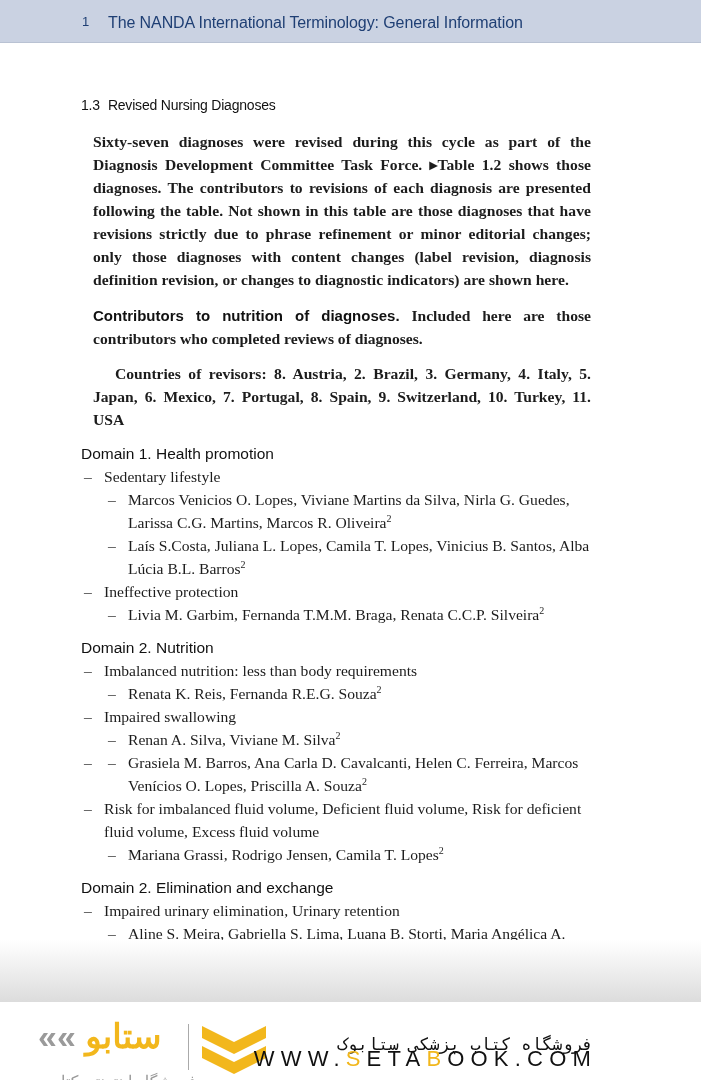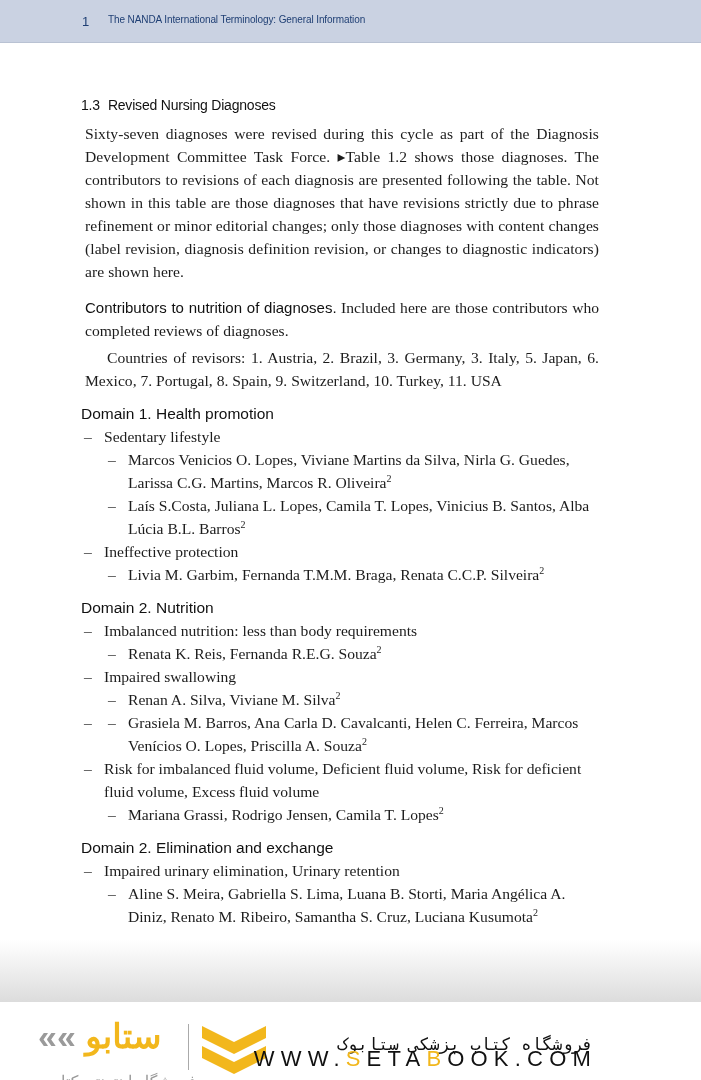--- a/index.html
+++ b/index.html
@@ -1,23 +1,23 @@
 <!DOCTYPE html>
 <html><head>
 <meta charset="utf-8">
 <style>
   html,body{margin:0;padding:0;}
   body{width:701px;height:1080px;position:relative;overflow:hidden;background:#ffffff;}
   .header{position:absolute;left:0;top:0;width:701px;height:42px;background:#cad2e2;border-bottom:1px solid #b9c2d3;}
   .header .num{position:absolute;left:82px;top:14px;font-family:"Liberation Sans",sans-serif;font-size:13px;color:#1f3f74;}
-  .header .title{position:absolute;left:108px;top:14px;font-family:"Liberation Sans",sans-serif;font-size:10px;color:#1f3f74;letter-spacing:-0.1px;}
+  .header .title{position:absolute;left:108px;top:14px;font-family:"Liberation Sans",sans-serif;font-size:16px;color:#1f3f74;letter-spacing:-0.1px;}
   .page{position:absolute;left:81px;top:92px;width:522px;font-family:"Liberation Serif",serif;font-size:15.6px;line-height:23px;color:#1c1c1c;}
   h2{font-family:"Liberation Sans",sans-serif;font-weight:normal;font-size:14px;margin:0 0 3px 0;line-height:26px;color:#111;letter-spacing:-0.2px;}
   h2 .sn{margin-right:8px;}
-  p{margin:4px;text-align:justify;}
+  p{margin:12px;text-align:justify;font-weight:bold;}
   .intro{letter-spacing:0.05px;}
   .contrib{margin-top:13px;}
   .contrib .lead{font-family:"Liberation Sans",sans-serif;font-size:15px;color:#111;}
   .indent{text-indent:22px;}
   h3{font-family:"Liberation Sans",sans-serif;font-weight:normal;font-size:15.5px;margin:11px 0 0 0;line-height:22px;color:#111;}
   ul{list-style:none;margin:0;padding:0;}
   li.l1{position:relative;padding-left:23px;}
   li.l2{position:relative;padding-left:47px;}
   .dash{position:absolute;top:0;color:#333;}
   li.l1 .dash{left:3px;}
@@ -44,21 +44,21 @@
   <span class="title">The NANDA International Terminology: General Information</span>
 </div>
 
 <div class="page">
   <h2>
     <span class="sn">1.3</span><span>Revised Nursing Diagnoses</span>
   </h2>
   <p class="intro">Sixty-seven diagnoses were revised during this cycle as part of the Diagnosis Development Committee Task Force. ▸Table 1.2 shows those diagnoses. The contributors to revisions of each diagnosis are presented following the table. Not shown in this table are those diagnoses that have revisions strictly due to phrase refinement or minor editorial changes; only those diagnoses with content changes (label revision, diagnosis definition revision, or changes to diagnostic indicators) are shown here.</p>
 
   <p class="contrib"><span class="lead">Contributors to nutrition of diagnoses.</span><span> Included here are those contributors who completed reviews of diagnoses.</span></p>
-  <p class="indent">Countries of revisors: 1. Austria, 2. Brazil, 3. Germany, 3. Italy, 5. Japan, 6. Mexico, 7. Portugal, 8. Spain, 9. Switzerland, 10. Turkey, 11. USA</p>
+  <p class="indent">Countries of revisors: 8. Austria, 2. Brazil, 3. Germany, 4. Italy, 5. Japan, 6. Mexico, 7. Portugal, 8. Spain, 9. Switzerland, 10. Turkey, 11. USA</p>
 
   <div id="domains">
       <h3>Domain 1. Health promotion</h3>
       <ul>
         <li class="l1"><span class="dash">–</span><span>Sedentary lifestyle</span></li>
         <li class="l2"><span class="dash">–</span><span>Marcos Venicios O. Lopes, Viviane Martins da Silva, Nirla G. Guedes, Larissa C.G. Martins, Marcos R. Oliveira</span><sup>2</sup></li>
         <li class="l2"><span class="dash">–</span><span>Laís S.Costa, Juliana L. Lopes, Camila T. Lopes, Vinicius B. Santos, Alba Lúcia B.L. Barros</span><sup>2</sup></li>
         <li class="l1"><span class="dash">–</span><span>Ineffective protection</span></li>
         <li class="l2"><span class="dash">–</span><span>Livia M. Garbim, Fernanda T.M.M. Braga, Renata C.C.P. Silveira</span><sup>2</sup></li>
       </ul>

